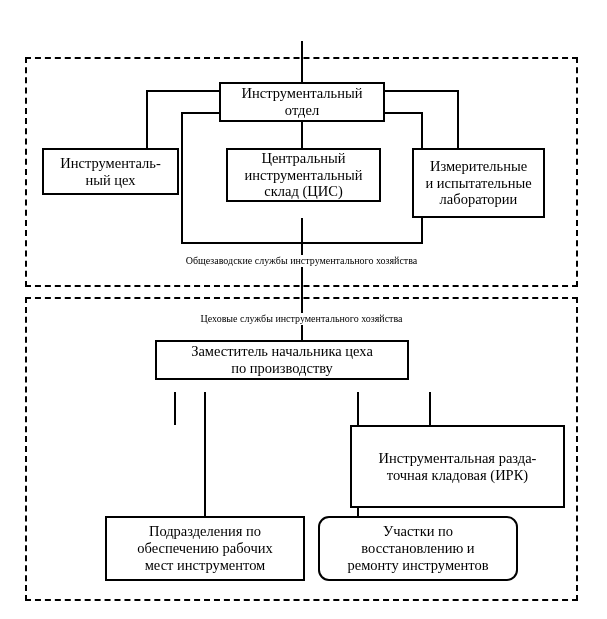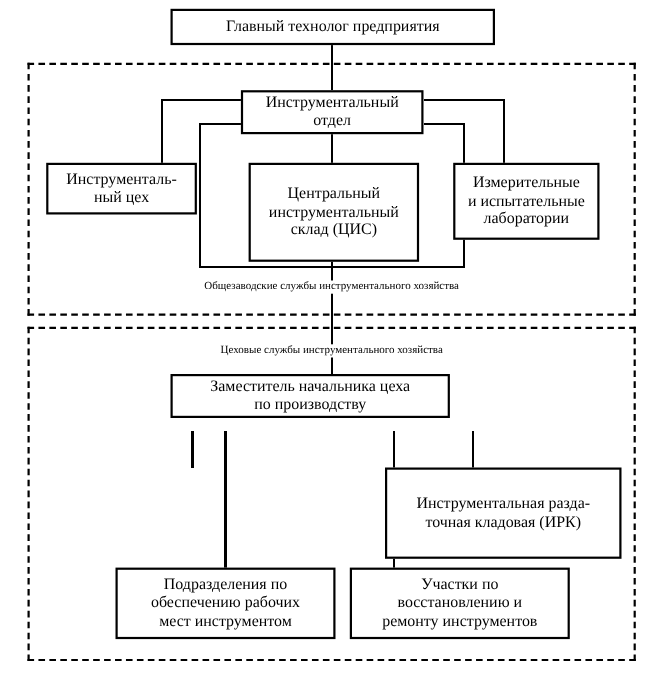--- a/index.html
+++ b/index.html
@@ -79,35 +79,32 @@
       <line x1="175" y1="392" x2="175" y2="425"></line>
       <line x1="430" y1="392" x2="430" y2="425"></line>
       <line x1="205" y1="392" x2="205" y2="516"></line>
       <line x1="358" y1="392" x2="358" y2="516"></line>
     </g>
   </svg>
 
   <div class="frame" style="left:25px; top:57px; width:553px; height:230px;"></div>
   <div class="frame" style="left:25px; top:297px; width:553px; height:304px;"></div>
 
-  <div class="node" style="left:155px; top:8px; width:295px; height:33px;">
-    <span class="node-text">Главный технолог предприятия</span>
-  </div>
 
   <div class="node" style="left:219px; top:82px; width:166px; height:40px;">
     <span class="node-text">Инструментальный
 отдел</span>
   </div>
 
   <div class="node" style="left:42px; top:148px; width:137px; height:47px;">
     <span class="node-text">Инструменталь-
 ный цех</span>
   </div>
 
-  <div class="node" style="left:226px; top:148px; width:155px; height:90px;">
+  <div class="node" style="left:226px; top:148px; width:155px; height:54px;">
     <span class="node-text">Центральный
 инструментальный
 склад (ЦИС)</span>
   </div>
 
   <div class="node" style="left:412px; top:148px; width:133px; height:70px;">
     <span class="node-text">Измерительные
 и испытательные
 лаборатории</span>
   </div>
@@ -126,19 +123,19 @@
     <span class="node-text">Инструментальная разда-
 точная кладовая (ИРК)</span>
   </div>
 
   <div class="node" style="left:105px; top:516px; width:200px; height:65px;justify-content:center;">
     <span class="node-text">Подразделения по
 обеспечению рабочих
 мест инструментом</span>
   </div>
 
-  <div class="node" style="left:318px; top:516px; width:200px; height:65px;">
+  <div class="node" style="left:318px; top:516px; width:200px; height:65px;border-radius:11px;">
     <span class="node-text">Участки по
 восстановлению и
 ремонту инструментов</span>
   </div>
 
 </div>
 
 </body></html>

